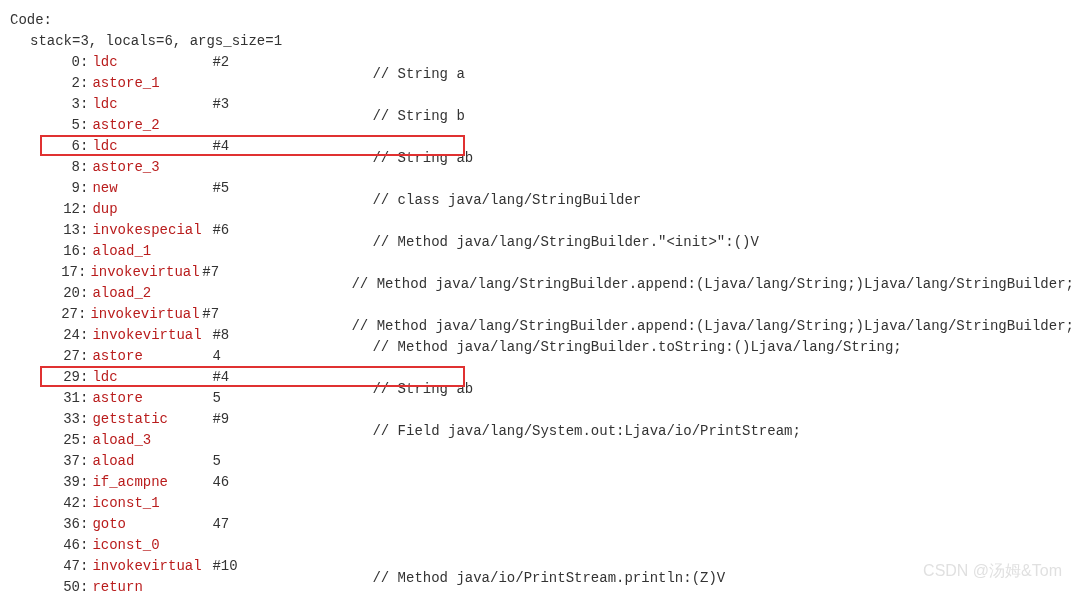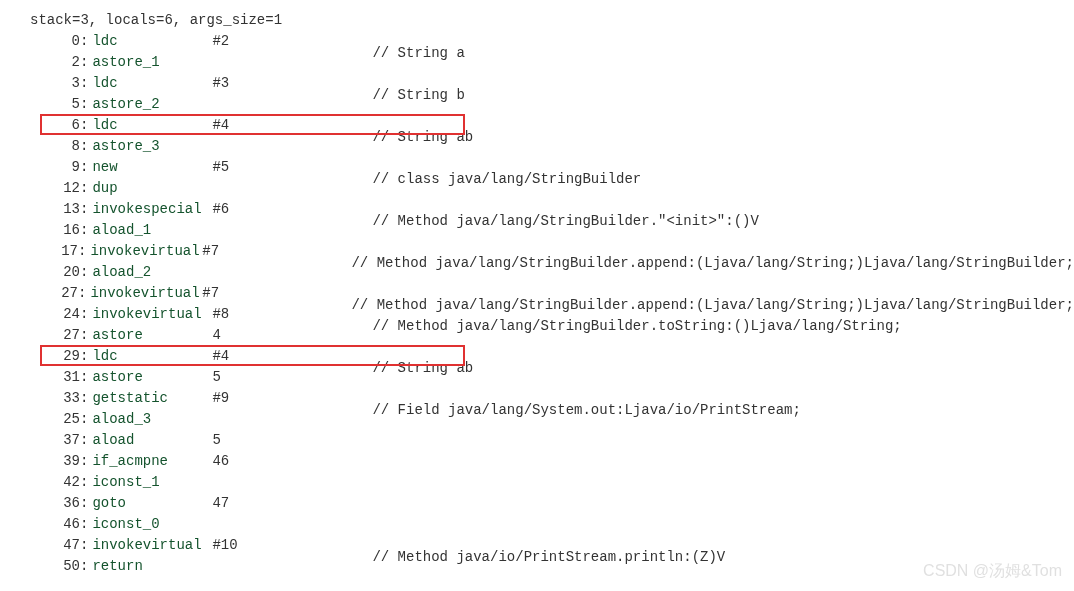--- a/index.html
+++ b/index.html
@@ -35,21 +35,21 @@
       width: 30px;
       text-align: right;
       color: #333;
     }
     .colon {
       margin-right: 4px;
     }
     .opcode {
       display: inline-block;
       width: 120px;
-      color: #14532d;
+      color: #b91c1c;
     }
     .arg {
       display: inline-block;
       width: 160px;
       color: #333;
     }
     .comment {
       color: #333;
       margin-top: 24px;
     }
@@ -68,20 +68,23 @@
       color: #cccccc;
       font-size: 16px;
       font-family: "Microsoft YaHei", sans-serif;
       opacity: 0.6;
     }
   </style>
 </head>
 <body>
 
 <div class="code-block">
+  <div class="line">
+    <span>Code:</span>
+  </div>
   <div class="line indent1">
     <span>stack=3, locals=6, args_size=1</span>
   </div>
   <div id="lines-container" class="highlight-box">
       <div class="line indent2">
         <span class="line-no">0</span>
         <span class="colon">:</span>
         <span class="opcode">ldc</span>
         <span class="arg">#2</span>
         <span class="comment">// String a</span>

